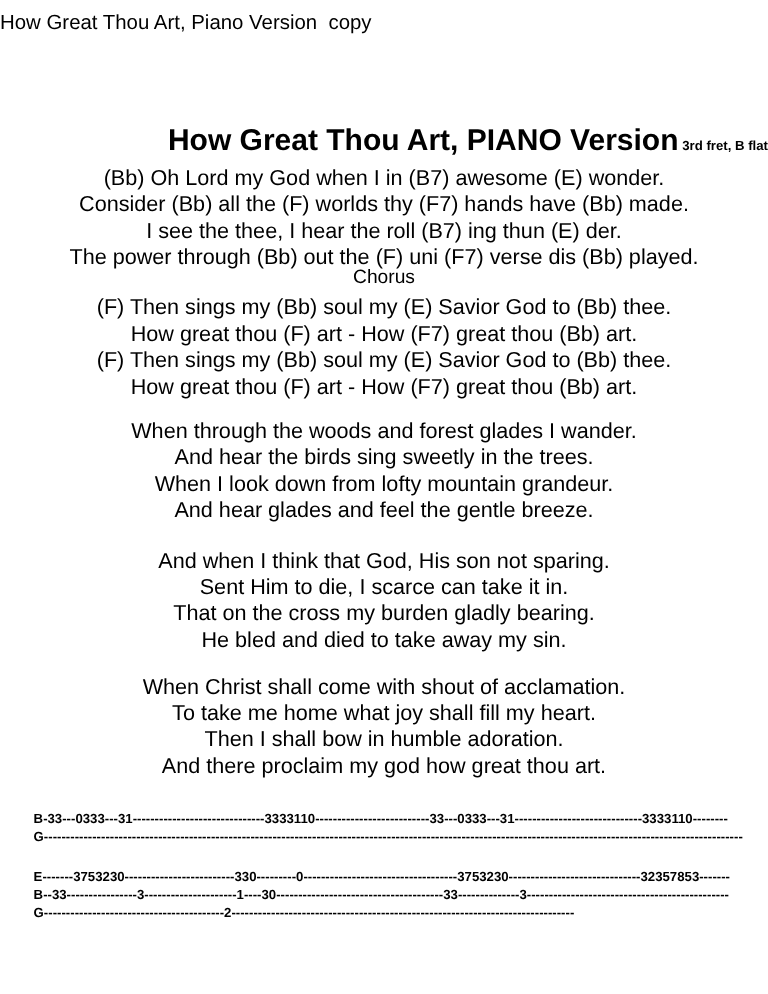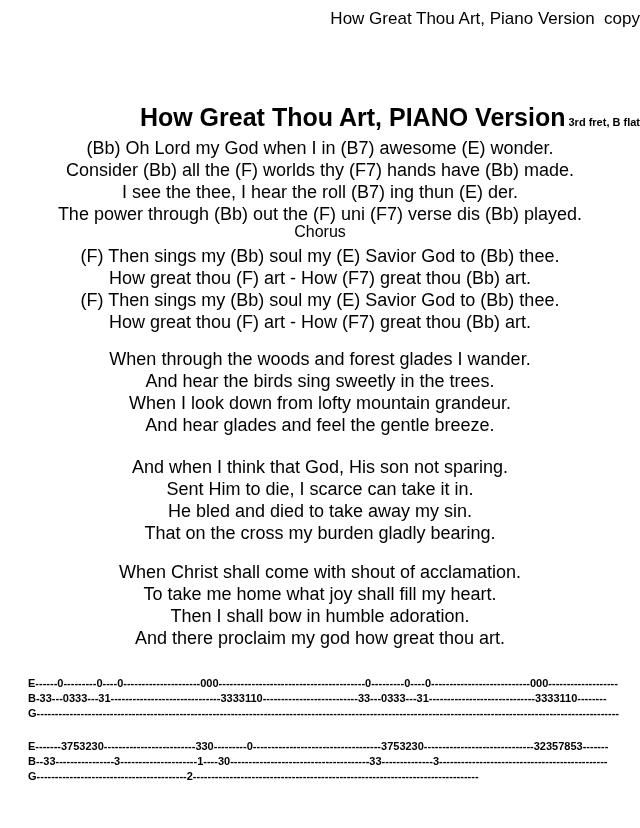--- a/index.html
+++ b/index.html
@@ -9,21 +9,21 @@
   }
   body {
     width: 640px;
     height: 828px;
     color: #000000;
     font-family: "Liberation Sans", sans-serif;
     overflow: hidden;
   }
   .window-title {
     padding-top: 9px;
-    text-align: right;
+    text-align: left;
     font-size: 17px;
     line-height: 20px;
     white-space: pre;
   }
   .sheet-heading {
     margin-top: 49px;
     text-align: right;
     font-weight: bold;
     font-size: 25px;
     line-height: 26px;
@@ -93,33 +93,32 @@
 <div class="stanza verse-2">
   <div>When through the woods and forest glades I wander.</div>
   <div>And hear the birds sing sweetly in the trees.</div>
   <div>When I look down from lofty mountain grandeur.</div>
   <div>And hear glades and feel the gentle breeze.</div>
 </div>
 
 <div class="stanza verse-3">
   <div>And when I think that God, His son not sparing.</div>
   <div>Sent Him to die, I scarce can take it in.</div>
+  <div>That on the cross my burden gladly bearing.</div>
   <div>He bled and died to take away my sin.</div>
-  <div>That on the cross my burden gladly bearing.</div>
 </div>
 
 <div class="stanza verse-4">
   <div>When Christ shall come with shout of acclamation.</div>
   <div>To take me home what joy shall fill my heart.</div>
   <div>Then I shall bow in humble adoration.</div>
   <div>And there proclaim my god how great thou art.</div>
 </div>
 
 <div class="tab-block tab-1">
-  <div>E------0---------0----0---------------------000----------------------------------------0---------0----0---------------------------000-------------------</div>
   <div>B-33---0333---31------------------------------3333110--------------------------33---0333---31-----------------------------3333110--------</div>
   <div>G---------------------------------------------------------------------------------------------------------------------------------------------------------------</div>
 </div>
 
 <div class="tab-block tab-2">
   <div>E-------3753230-------------------------330---------0-----------------------------------3753230------------------------------32357853-------</div>
   <div>B--33----------------3---------------------1----30--------------------------------------33--------------3----------------------------------------------</div>
   <div>G-----------------------------------------2------------------------------------------------------------------------------</div>
 </div>
 

